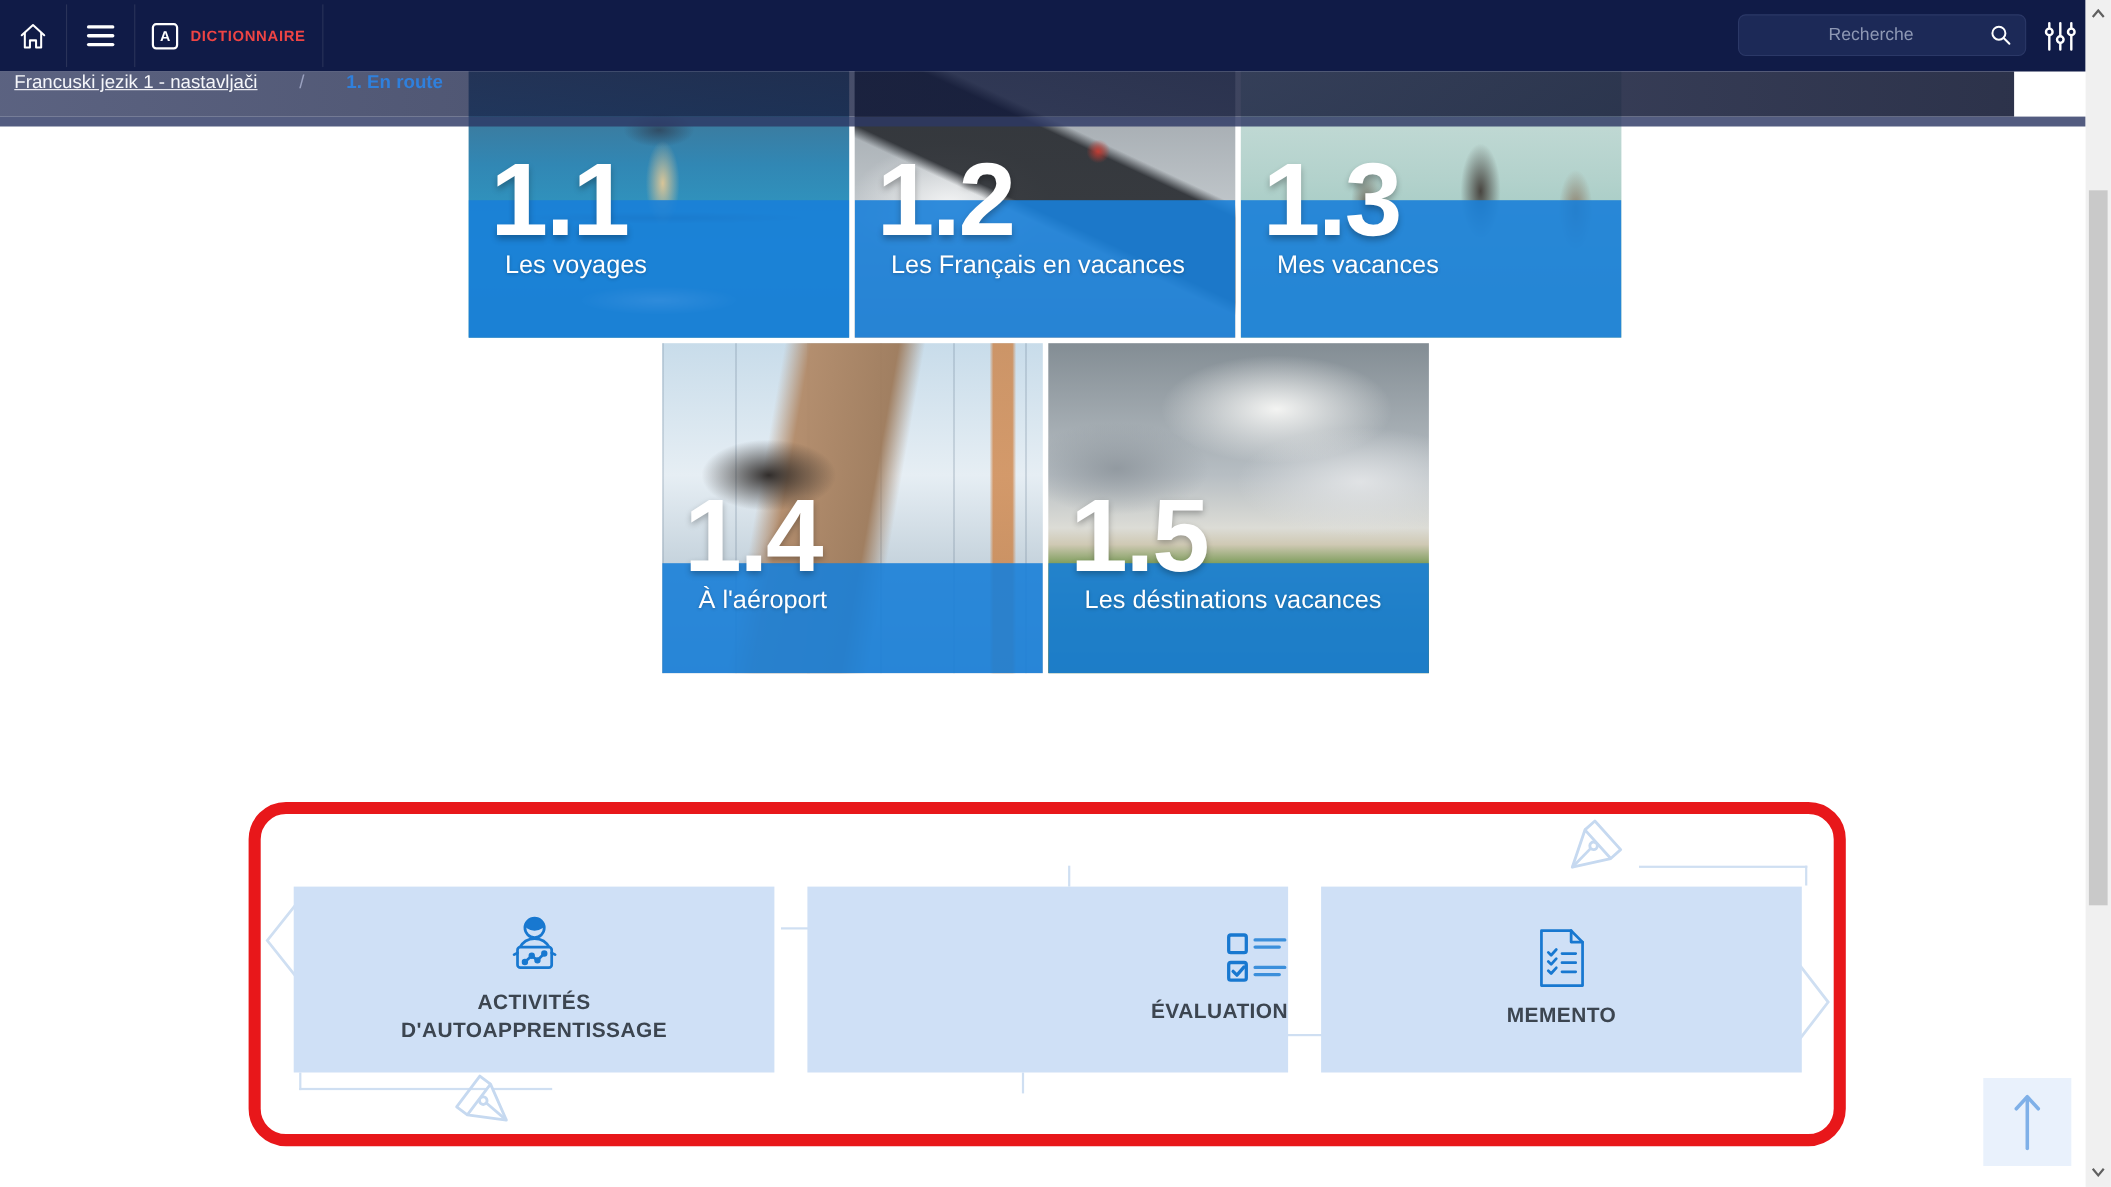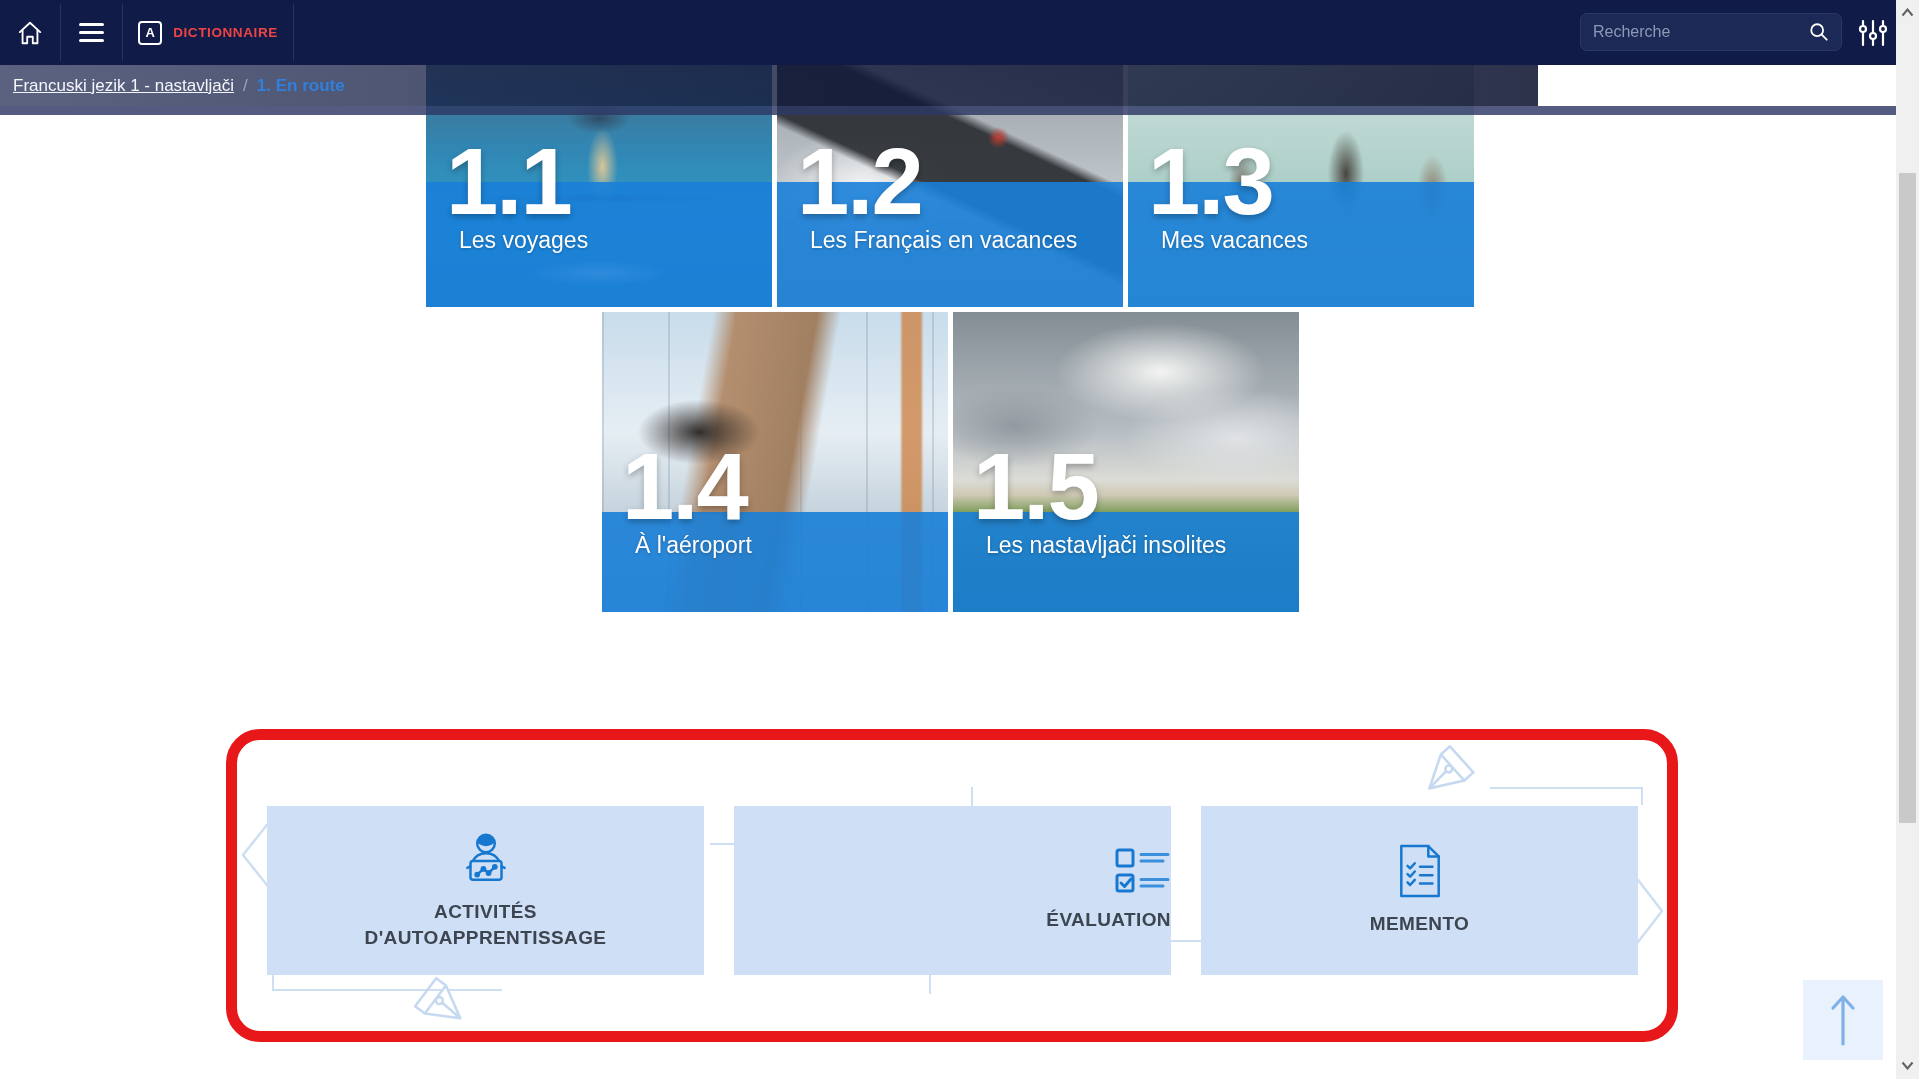--- a/index.html
+++ b/index.html
@@ -20,30 +20,30 @@
   .burger span { display:block; width:25px; height:3.6px; background:#fff; border-radius:2px; }
   .a-box { width:24px; height:24px; border:2px solid #fff; border-radius:4px;
            display:flex; align-items:center; justify-content:center;
            color:#fff; font-size:13px; font-weight:bold; }
   .dict-label { color:#ef4444; font-size:13.5px; font-weight:bold; letter-spacing:0.6px; }
 
   .search { position:absolute; left:1580px; top:13px; width:262px; height:38px;
             background:#1c2957; border:1px solid #2b3867; border-radius:7px;
             display:flex; align-items:center; padding:0 12px; }
   .search input { flex:1; background:transparent; border:none; outline:none;
-                  color:#cbd2e0; font-size:16px; font-family:"Liberation Sans",sans-serif; }
+                  color:#cbd2e0; font-size:16px; font-family:"Liberation Sans",sans-serif;text-align:center; }
   .search input::placeholder { color:#8e98b4; }
   .sliders-btn { position:absolute; left:1854px; top:14px; width:38px; height:38px;
                  display:flex; align-items:center; justify-content:center; cursor:pointer; }
 
   
-  .crumb-bar { position:absolute; left:0; top:65px; width:1538px; height:41px; z-index:5;
+  .crumb-bar { position:absolute; left:0; top:65px; width:1831px; height:41px; z-index:5;
                background:linear-gradient(90deg, rgba(28,38,80,0.72) 0%, rgba(10,17,45,0.86) 100%);
-               display:flex; align-items:center; padding-left:13px;
-               font-size:17px; color:#e8ebf4; }
+               display:flex; padding-left:13px;
+               font-size:17px; color:#e8ebf4;gap:29px; }
   .crumb-strip { position:absolute; left:0; top:106px; width:1896px; height:9px; z-index:5;
                  background:rgba(45,56,100,0.82); }
   .crumb-bar a { color:#f5f6fa; text-decoration:underline; cursor:pointer; }
   .crumb-sep { color:#9aa2c0; margin:0 9px; }
   .crumb-cur { color:#2f80dd; font-weight:bold; }
 
   
   .card { position:absolute; width:346px; overflow:hidden; cursor:pointer; z-index:1;text-decoration:underline; }
   .row1 { top:65px; height:242px; }
   .row2 { top:312px; height:300px; }
@@ -134,21 +134,21 @@
   </div>
 
   <div class="card row2 c4">
     <div class="band"></div>
     <div class="card-num">1.4</div>
     <div class="card-title">À l'aéroport</div>
   </div>
   <div class="card row2 c5">
     <div class="band"></div>
     <div class="card-num">1.5</div>
-    <div class="card-title">Les nastavljači insolites</div>
+    <div class="card-title">Les déstinations vacances</div>
   </div>
 
   <div class="red-box"></div>
 
   <div class="deco deco-line" style="left:710px;top:843px;width:26px;height:2px;"></div>
   <div class="deco deco-line" style="left:1169px;top:940px;width:33px;height:2px;"></div>
   <div class="deco deco-line" style="left:971px;top:787px;width:2px;height:19px;"></div>
   <div class="deco deco-line" style="left:929px;top:975px;width:2px;height:19px;"></div>
   <div class="deco corner-b1"></div>
   <div class="deco corner-mem"></div>

